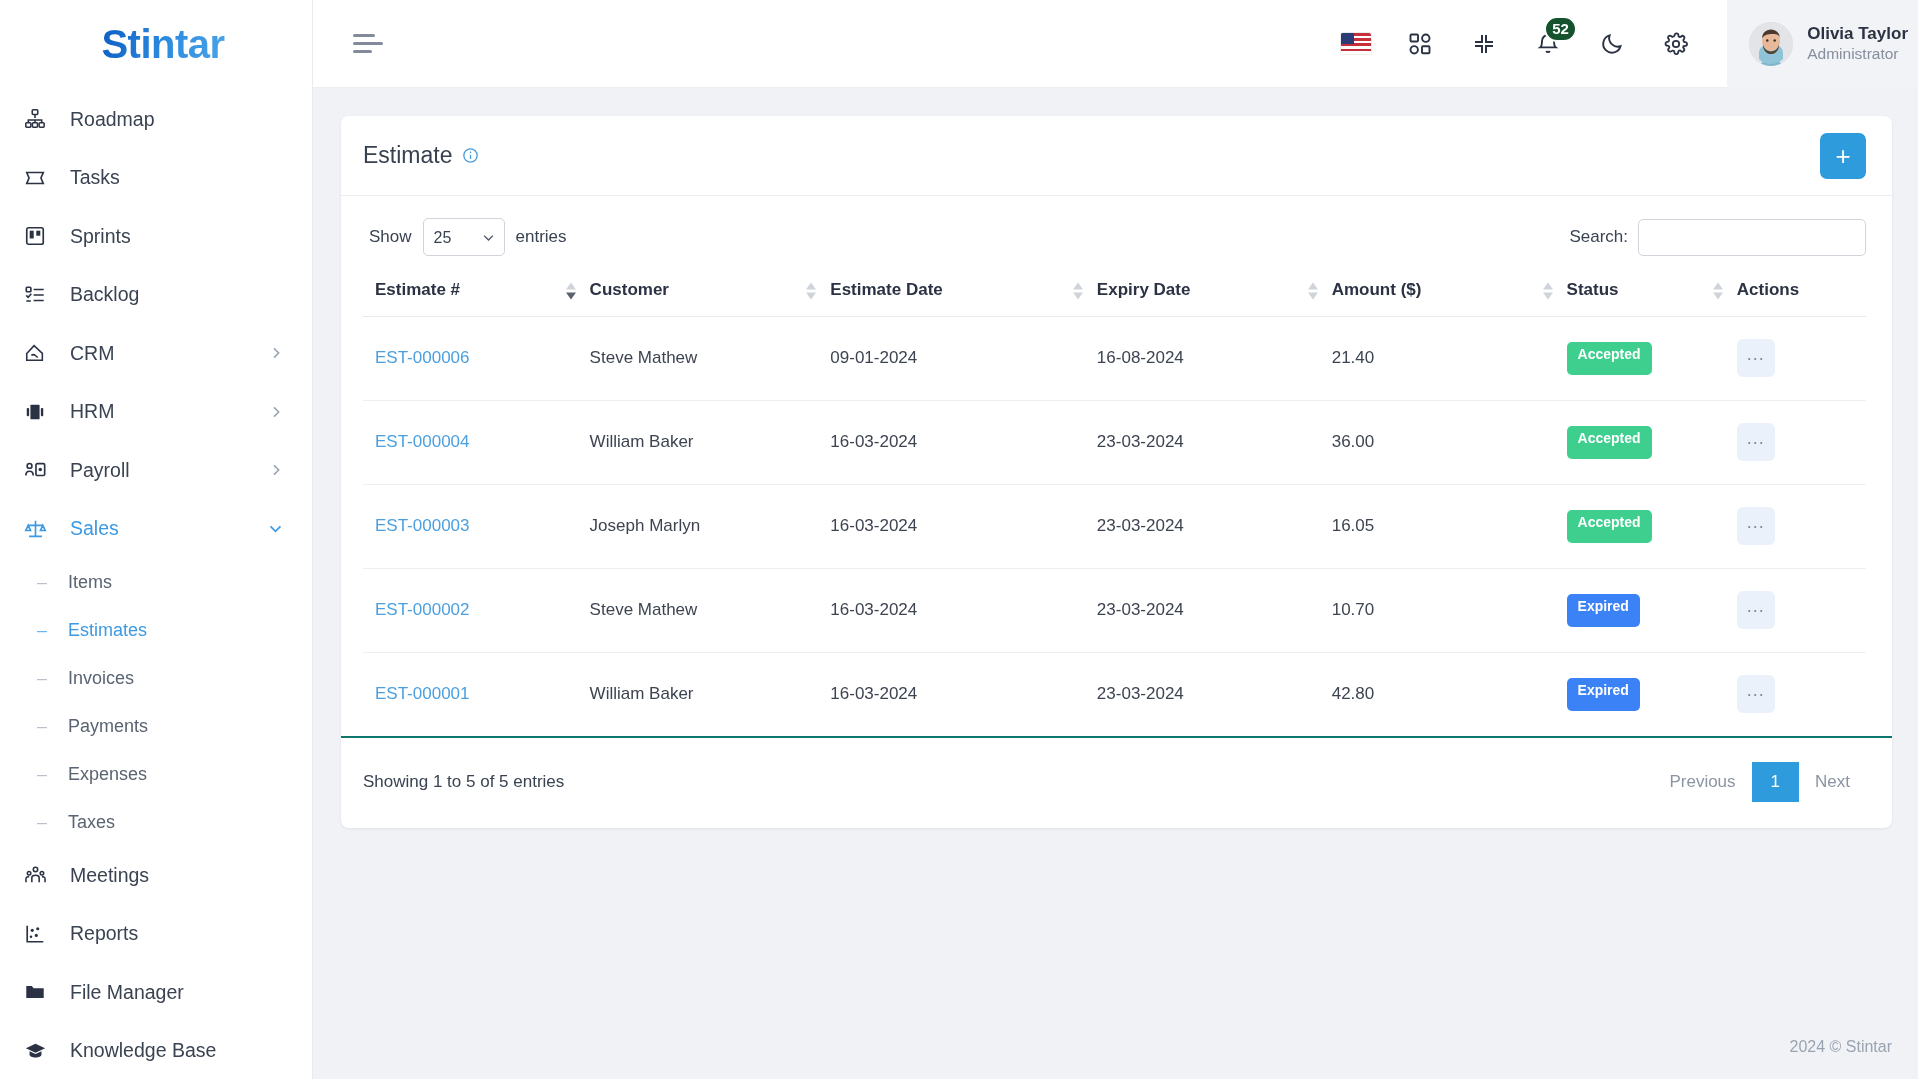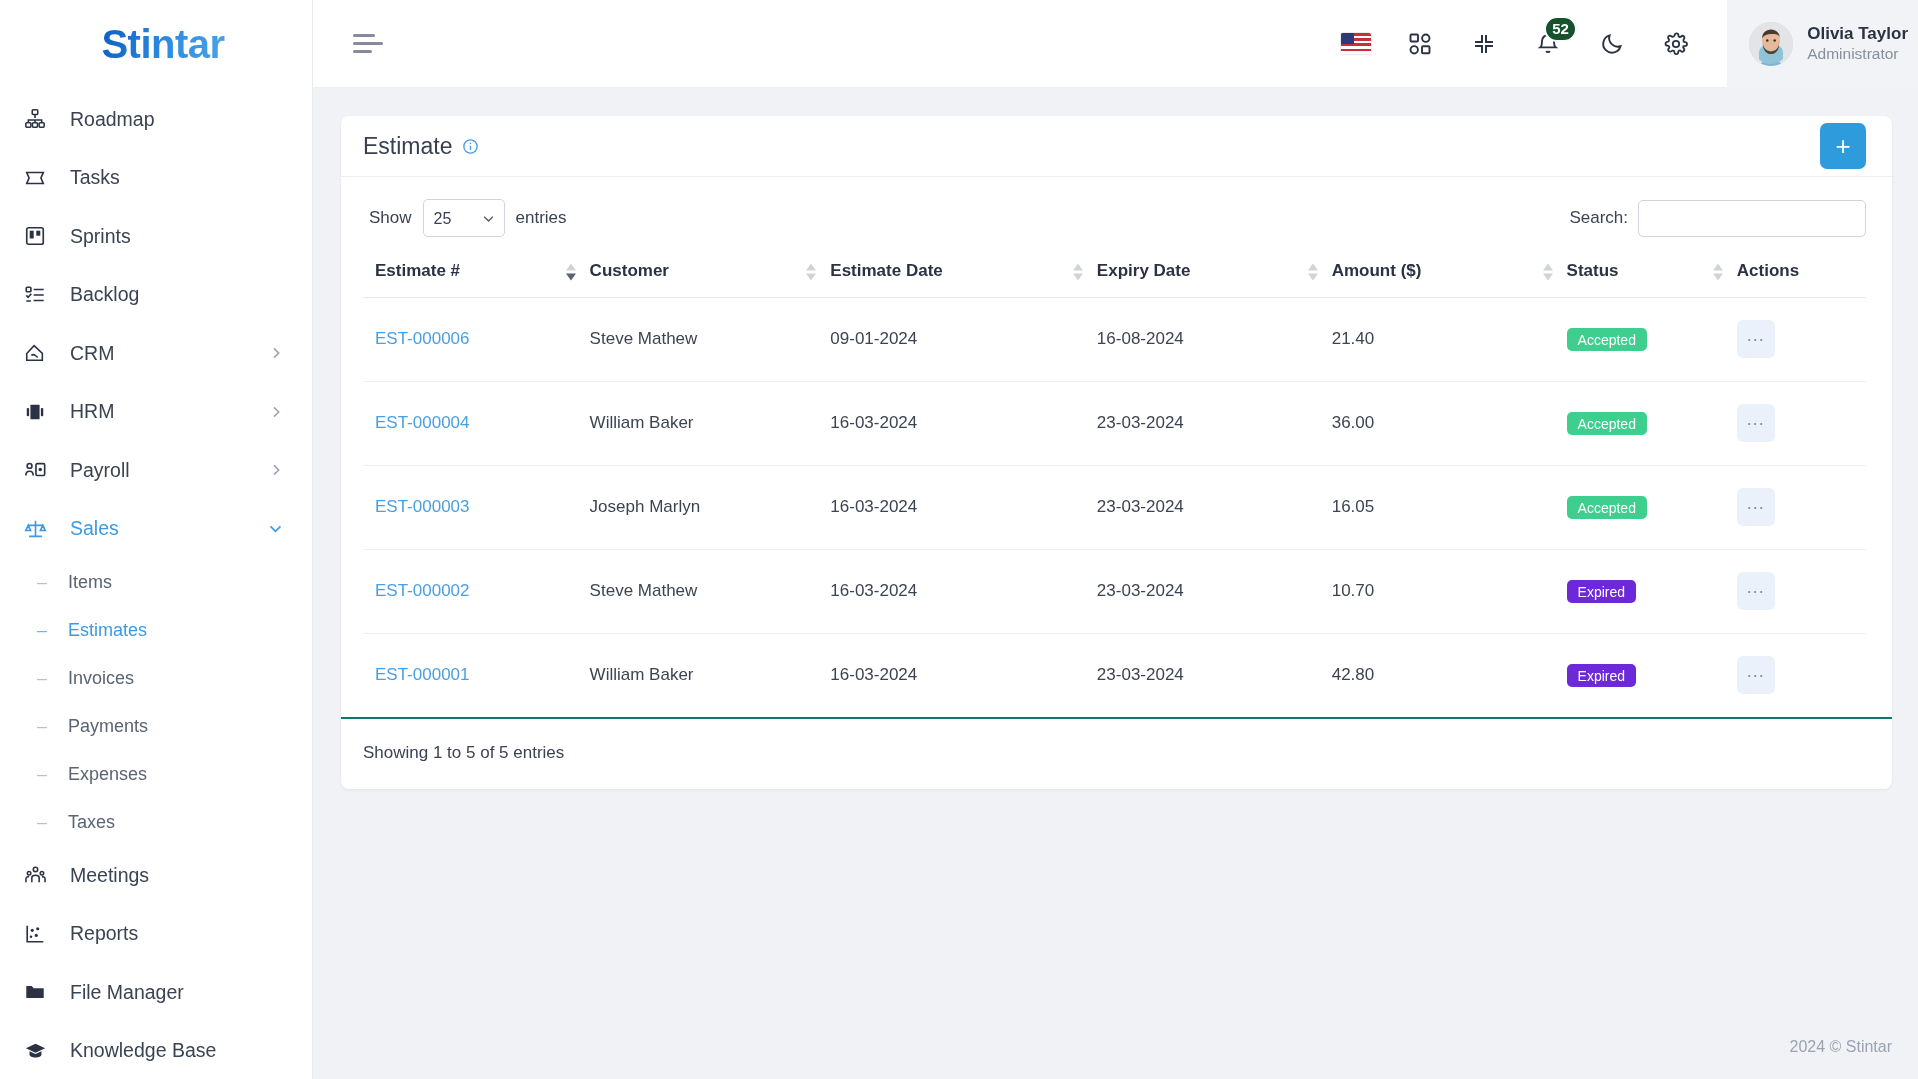--- a/index.html
+++ b/index.html
@@ -130,21 +130,21 @@
   .profile-role { font-size: 15.5px; color: #868e9c; }
 
   
   .content { flex: 1 1 auto; padding: 28px 46px 0 28px; overflow: hidden; }
   .card {
     background: #ffffff; border-radius: 8px;
     box-shadow: 0 1px 3px rgba(20,30,50,.07);
     width: 1551px;
   }
   .card-head {
-    height: 61px; display: flex; align-items: center;
+    height: 80px; display: flex; align-items: center;
     padding: 0 26px 0 22px;
     border-bottom: 1px solid #eceef2;
   }
   .card-title { font-size: 23px; color: #384150; display: flex; align-items: center; gap: 10px; }
   .info-icon { color: #4a9fe0; display: flex; }
   .add-btn {
     margin-left: auto;
     width: 46px; height: 46px; border-radius: 7px;
     background: #2e9bdc; color: #ffffff; border: none;
     font-size: 26px; line-height: 1; cursor: pointer;
@@ -206,27 +206,27 @@
     padding: 22px 0 23px 0;
     border-bottom: 1px solid #edeff2;
     white-space: nowrap;
   }
   tbody tr:last-child td { border-bottom: none; }
   td.est-num { padding-left: 12px; }
   td.est-num a { color: #4a9fe0; text-decoration: none; cursor: pointer; }
 
   .chip {
     display: inline-block;
-    padding: 5px 11px 4px 11px;
+    padding: 5px 11px 14px 11px;
     border-radius: 5px;
-    color: #fff; font-size: 14px; font-weight: normal;
+    color: #fff; font-size: 14px; font-weight: bold;
     line-height: 1;
   }
   .chip.accepted { background: #3ecf8e; }
-  .chip.expired { background: #6d28d9; }
+  .chip.expired { background: #3b82f6; }
 
   .action-btn {
     width: 38px; height: 38px;
     border: none; border-radius: 6px;
     background: #eaf1fb; color: #7e8ba0;
     font-size: 18px; line-height: 1; cursor: pointer;
     display: flex; align-items: flex-start; justify-content: center;
     padding-top: 6px;
     letter-spacing: 1px;
   }
@@ -699,20 +699,25 @@
                   <button class="action-btn">...</button>
                 </td>
               </tr>
 
             </tbody>
           </table>
         </div>
 
         <div class="table-foot">
           <div class="foot-info">Showing 1 to 5 of 5 entries</div>
+          <div class="pager">
+            <a href="#">Previous</a>
+            <a href="#" class="page-num">1</a>
+            <a href="#">Next</a>
+          </div>
         </div>
 
       </section>
     </div>
 
     <div class="footer">
       <span>2024 © Stintar</span>
     </div>
   </div>
 </div>

